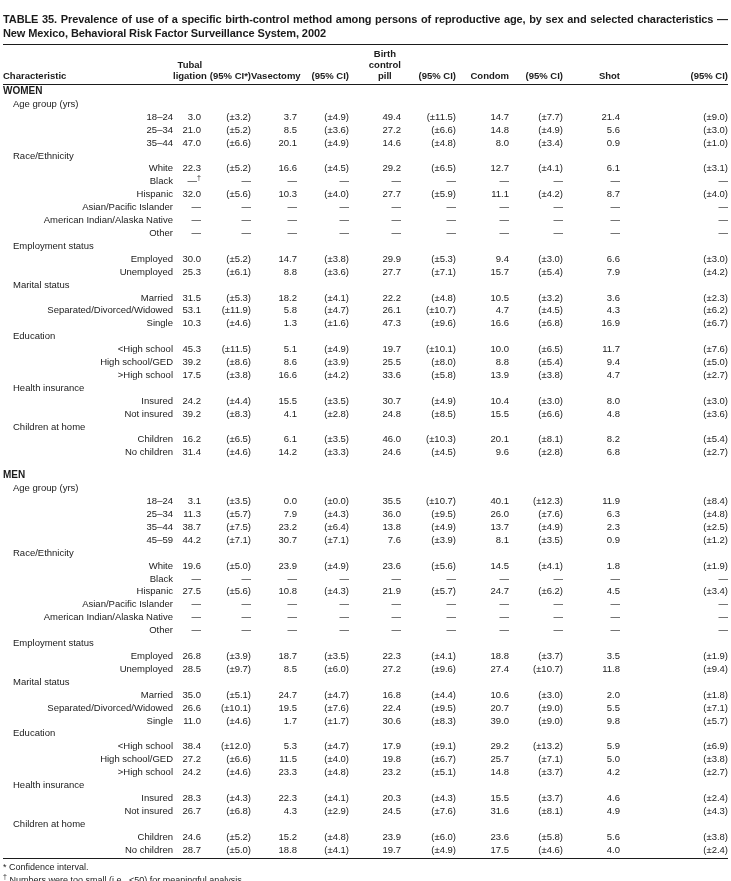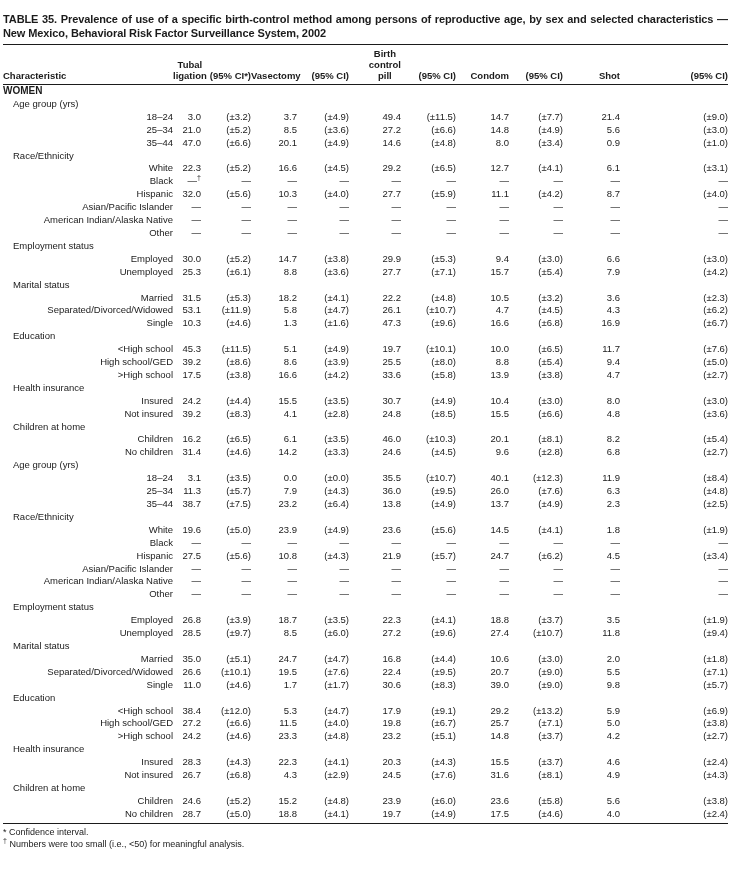--- a/index.html
+++ b/index.html
@@ -371,20 +371,23 @@
           <td class="ci">(±4.6)</td>
           <td class="val">14.2</td>
           <td class="ci">(±3.3)</td>
           <td class="val">24.6</td>
           <td class="ci">(±4.5)</td>
           <td class="val">9.6</td>
           <td class="ci">(±2.8)</td>
           <td class="val">6.8</td>
           <td class="ci">(±2.7)</td>
         </tr>
+        <tr class="section-row section-gap">
+          <td colspan="11">MEN</td>
+        </tr>
         <tr class="group-row">
           <td colspan="11">Age group (yrs)</td>
         </tr>
         <tr class="data-row">
           <td class="rowlabel">18–24</td>
           <td class="val">3.1</td>
           <td class="ci">(±3.5)</td>
           <td class="val">0.0</td>
           <td class="ci">(±0.0)</td>
           <td class="val">35.5</td>
@@ -413,20 +416,33 @@
           <td class="ci">(±7.5)</td>
           <td class="val">23.2</td>
           <td class="ci">(±6.4)</td>
           <td class="val">13.8</td>
           <td class="ci">(±4.9)</td>
           <td class="val">13.7</td>
           <td class="ci">(±4.9)</td>
           <td class="val">2.3</td>
           <td class="ci">(±2.5)</td>
         </tr>
+        <tr class="data-row">
+          <td class="rowlabel">45–59</td>
+          <td class="val">44.2</td>
+          <td class="ci">(±7.1)</td>
+          <td class="val">30.7</td>
+          <td class="ci">(±7.1)</td>
+          <td class="val">7.6</td>
+          <td class="ci">(±3.9)</td>
+          <td class="val">8.1</td>
+          <td class="ci">(±3.5)</td>
+          <td class="val">0.9</td>
+          <td class="ci">(±1.2)</td>
+        </tr>
         <tr class="group-row">
           <td colspan="11">Race/Ethnicity</td>
         </tr>
         <tr class="data-row">
           <td class="rowlabel">White</td>
           <td class="val">19.6</td>
           <td class="ci">(±5.0)</td>
           <td class="val">23.9</td>
           <td class="ci">(±4.9)</td>
           <td class="val">23.6</td>

